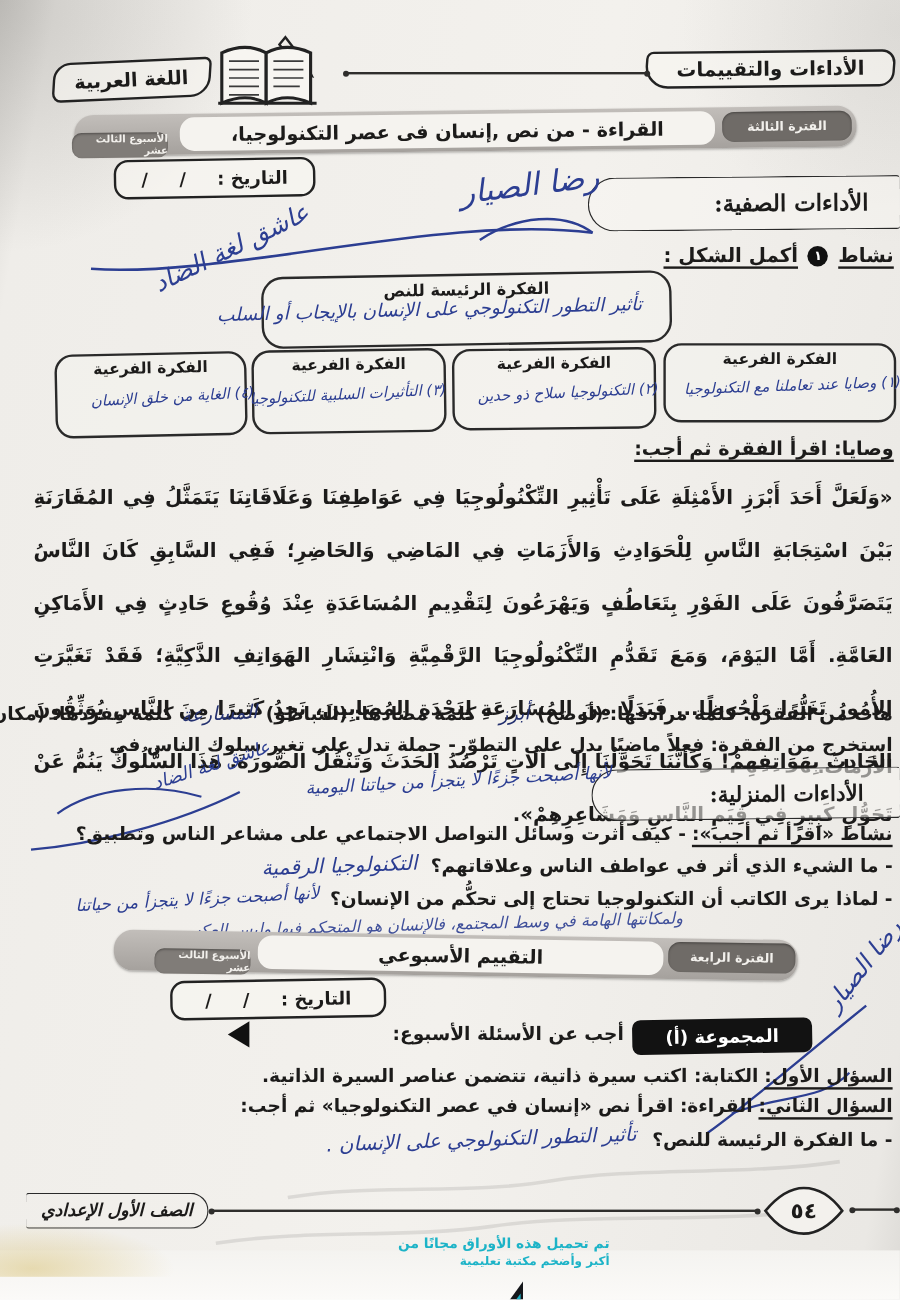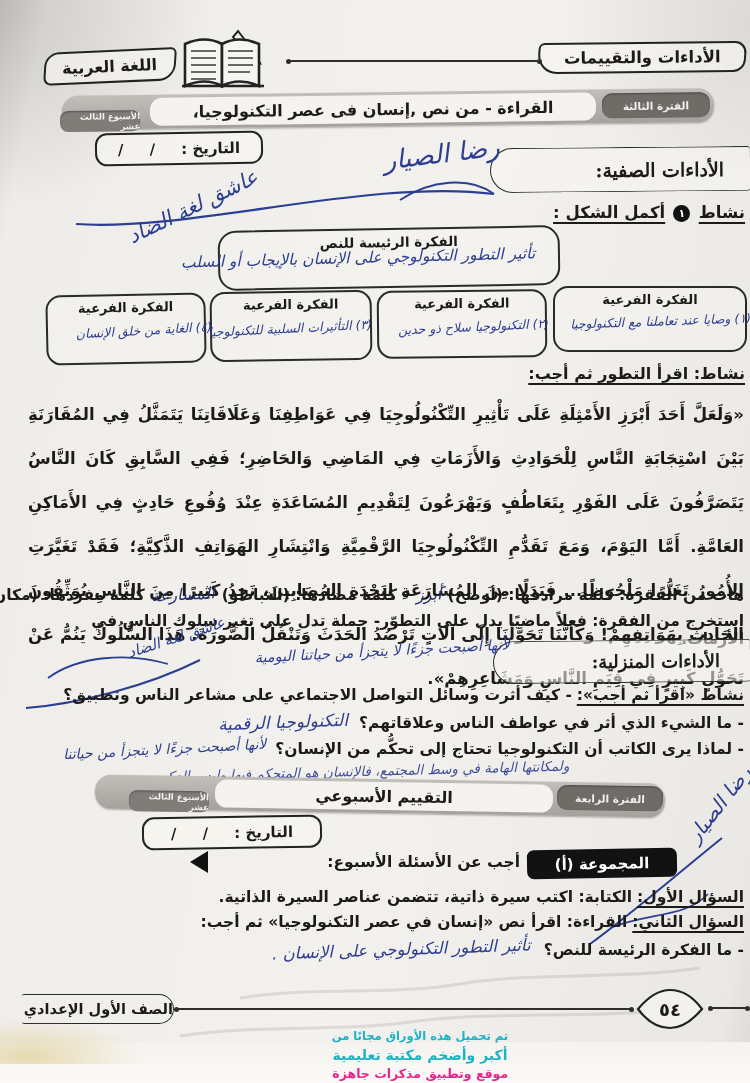--- a/index.html
+++ b/index.html
@@ -112,21 +112,21 @@
   <div class="abs box" style="left:210px; top:291px; width:162px; height:70px; transform:rotate(-.8deg);">
     <div class="box-label"><span>الفكرة الفرعية</span></div>
     <div class="hw" style="position:absolute; top:28px; right:-2px; width:180px; font-size:12.5px; font-style:italic; transform:rotate(-2deg);"><span>(٣) التأثيرات السلبية للتكنولوجيا</span></div>
   </div>
   <div class="abs box" style="left:46px; top:294px; width:160px; height:70px; transform:rotate(-1.2deg);">
     <div class="box-label"><span>الفكرة الفرعية</span></div>
     <div class="hw" style="position:absolute; top:28px; right:-8px; width:185px; font-size:12.5px; font-style:italic; transform:rotate(-2deg);"><span>(٤) الغاية من خلق الإنسان</span></div>
   </div>
 
   <div class="abs" style="left:460px; top:364px; width:285px; text-align:right;">
-    <span class="b u" style="font-size:16px;">نشاط: اقرأ التطور ثم أجب:</span>
+    <span class="b u" style="font-size:16px;">وصايا: اقرأ الفقرة ثم أجب:</span>
   </div>
 
   <div class="abs b" style="left:28px; top:393px; width:716px; font-size:16.5px; line-height:44px; text-align:justify; text-align-last:right;">
     <span>«وَلَعَلَّ أَحَدَ أَبْرَزِ الأَمْثِلَةِ عَلَى تَأْثِيرِ التِّكْنُولُوجِيَا فِي عَوَاطِفِنَا وَعَلَاقَاتِنَا يَتَمَثَّلُ فِي المُقَارَنَةِ بَيْنَ اسْتِجَابَةِ النَّاسِ لِلْحَوَادِثِ وَالأَزَمَاتِ فِي المَاضِي وَالحَاضِرِ؛ فَفِي السَّابِقِ كَانَ النَّاسُ يَتَصَرَّفُونَ عَلَى الفَوْرِ بِتَعَاطُفٍ وَيَهْرَعُونَ لِتَقْدِيمِ المُسَاعَدَةِ عِنْدَ وُقُوعِ حَادِثٍ فِي الأَمَاكِنِ العَامَّةِ. أَمَّا اليَوْمَ، وَمَعَ تَقَدُّمِ التِّكْنُولُوجِيَا الرَّقْمِيَّةِ وَانْتِشَارِ الهَوَاتِفِ الذَّكِيَّةِ؛ فَقَدْ تَغَيَّرَتِ الأُمُورُ تَغَيُّرًا مَلْحُوظًا... فَبَدَلًا مِنَ المُسَارَعَةِ لِنَجْدَةِ المُصَابِينَ، نَجِدُ كَثِيرًا مِنَ النَّاسِ يُوَثِّقُونَ الحَادِثَ بِهَوَاتِفِهِمْ! وَكَأَنَّنَا تَحَوَّلْنَا إِلَى آلَاتٍ تَرْصُدُ الحَدَثَ وَتَنْقُلُ الصُّورَةَ. هَذَا السُّلُوكُ يَنُمُّ عَنْ تَحَوُّلٍ كَبِيرٍ فِي قِيَمِ النَّاسِ وَمَشَاعِرِهِمْ».</span>
   </div>
 
   <div class="abs" style="right:6px; top:585px; width:744px; white-space:nowrap; overflow:visible; font-size:14.5px; direction:rtl;">
     <span class="qtext">هات من الفقرة: كلمة مرادفها: (أوضح)</span>
     <span class="hw hw-blk" style="font-size:16px; font-style:italic; color:#23306f; transform:rotate(-3deg); margin:0 2px;">أبرز</span>
     <span class="qtext">- كلمة مضادها: (التباطؤ)</span>
@@ -213,40 +213,39 @@
     <span class="b">- ما الفكرة الرئيسة للنص؟</span>
     <span class="hw hw-blk" style="font-size:16.5px; font-style:italic; transform:rotate(-2deg); margin-right:8px;">تأثير التطور التكنولوجي على الإنسان .</span>
   </div>
 
   <svg class="abs" style="left:60px; top:950px; opacity:.16;" width="660" height="115" viewBox="0 0 660 115">
     <path d="M640 18 C560 30 470 22 400 34 C330 46 250 36 180 48" stroke="#6b6966" stroke-width="3" fill="none"></path>
     <path d="M620 58 C540 70 430 60 350 72 C280 82 200 74 120 86" stroke="#6b6966" stroke-width="3" fill="none"></path>
     <path d="M600 96 C520 108 440 98 380 108" stroke="#6b6966" stroke-width="3" fill="none"></path>
   </svg>
 
-  <div class="abs capsule-l" style="left:22px; top:994px; width:152px; height:30px; display:flex; align-items:center; background:transparent; border-width:1.6px;">
+  <div class="abs capsule-l" style="left:22px; top:994px; width:152px; height:30px; display:flex; align-items:center; justify-content:center; background:transparent; border-width:1.6px;font-style:italic;">
     <span class="b" style="font-size:14.5px;">الصف الأول الإعدادي</span>
   </div>
   <div class="abs rule" style="left:178px; top:1008px; width:452px;"></div>
   <div class="abs" style="left:636px; top:987px; width:68px; height:44px;">
     <svg width="68" height="44" viewBox="0 0 68 44">
       <path d="M2 22 Q18 3 34 3 Q52 3 66 22 Q50 41 34 41 Q16 41 2 22 Z" fill="#f3f1ed" stroke="#222" stroke-width="2.2"></path>
     </svg>
     <span class="b" style="position:absolute; inset:0; display:flex; align-items:center; justify-content:center; font-size:18px;">٥٤</span>
   </div>
   <div class="abs rule" style="left:712px; top:1007px; width:34px;"></div>
 
   <div class="abs" style="left:0; top:1042px; width:750px; height:41px; background:linear-gradient(#f4f3f0,#fbfaf8);"></div>
   <div class="abs" style="left:0; top:1018px; width:150px; height:46px; background:radial-gradient(ellipse at 18% 85%, rgba(214,190,110,.5), transparent 68%);"></div>
 
   <div class="abs" style="left:298px; top:1028px; width:244px; display:flex; flex-direction:column; align-items:center; gap:7px;">
     <div style="text-align:right; flex:1; line-height:1.45;">
       <div class="b" style="color:#1cb3c7; font-size:11.5px;">تم تحميل هذه الأوراق مجانًا من</div>
-      <div class="b" style="color:#1cb3c7; font-size:14px;text-align:center;">أكبر وأضخم مكتبة تعليمية</div>
-      <div class="b" style="color:#e8258d; font-size:12.5px;">موقع وتطبيق مذكرات جاهزة</div>
+      <div class="b" style="color:#1cb3c7; font-size:10px;">أكبر وأضخم مكتبة تعليمية</div>
     </div>
     <svg width="40" height="48" viewBox="0 0 40 48">
       <polygon points="4,46 36,2 36,46" fill="#14161a"></polygon>
       <polygon points="10,44 34,12 34,22 18,44" fill="#1cb3c7"></polygon>
       <polygon points="18,44 34,22 34,32 26,44" fill="#f5c518"></polygon>
       <polygon points="26,44 34,32 34,44" fill="#e8258d"></polygon>
     </svg>
   </div>
 
 

